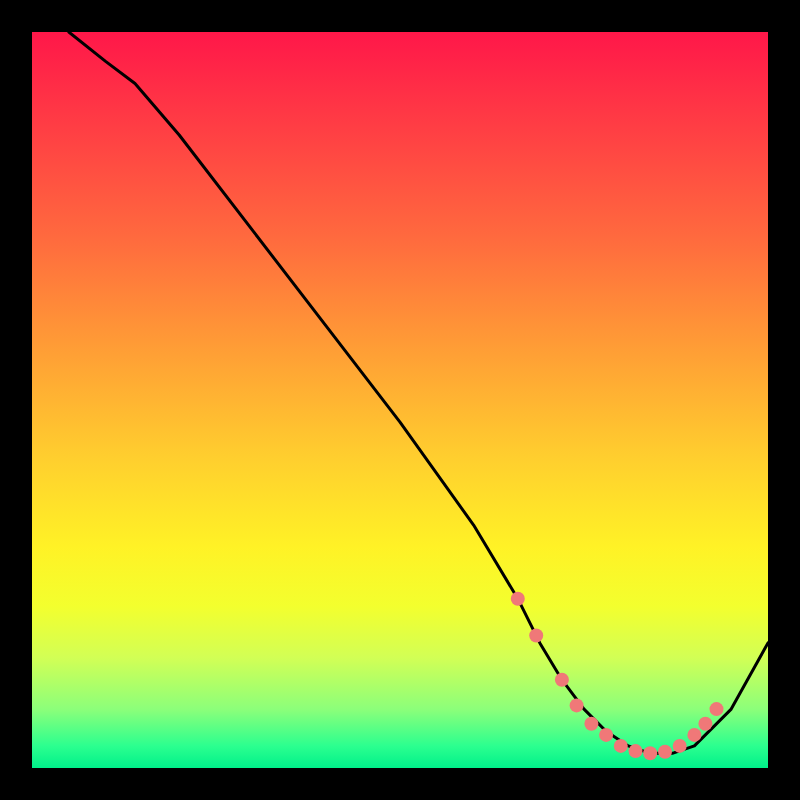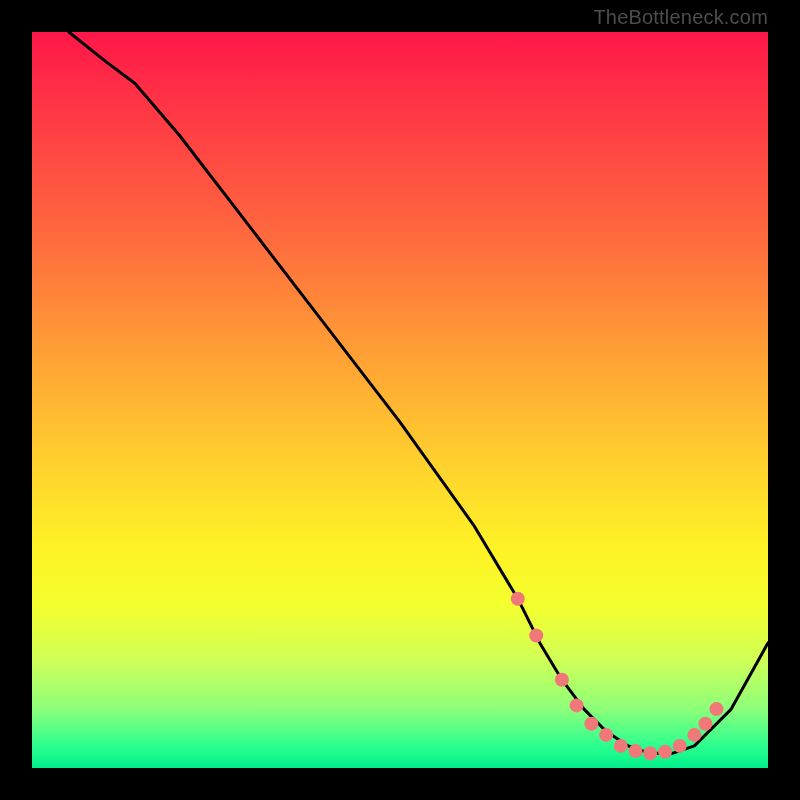--- a/index.html
+++ b/index.html
@@ -54,21 +54,20 @@
   svg.curve {
     position: absolute;
     inset: 0;
   }
 </style>
 </head>
 <body>
 
 <div class="frame">
 
-  <div class="watermark">TheBottleneck.com</div>
 
   <div class="plot-area">
     <div class="gradient-bg"></div>
 
     <svg class="curve" viewBox="0 0 736 736" preserveAspectRatio="none">
       <path id="curve-path" fill="none" stroke="#000000" stroke-width="3" stroke-linecap="round" stroke-linejoin="round" d="M36.8 0.0 L73.6 29.4 L103.0 51.5 L147.2 103.0 L220.8 198.7 L294.4 294.4 L368.0 390.1 L441.6 493.1 L485.8 566.7 L507.8 610.9 L529.9 647.7 L552.0 677.1 L574.1 699.2 L596.2 713.9 L618.2 721.3 L640.3 721.3 L662.4 713.9 L699.2 677.1 L736.0 610.9"></path>
       <g id="marker-group">
           <circle cx="485.8" cy="566.7" r="7" fill="#f07878"></circle>
           <circle cx="504.2" cy="603.5" r="7" fill="#f07878"></circle>
           <circle cx="529.9" cy="647.7" r="7" fill="#f07878"></circle>

